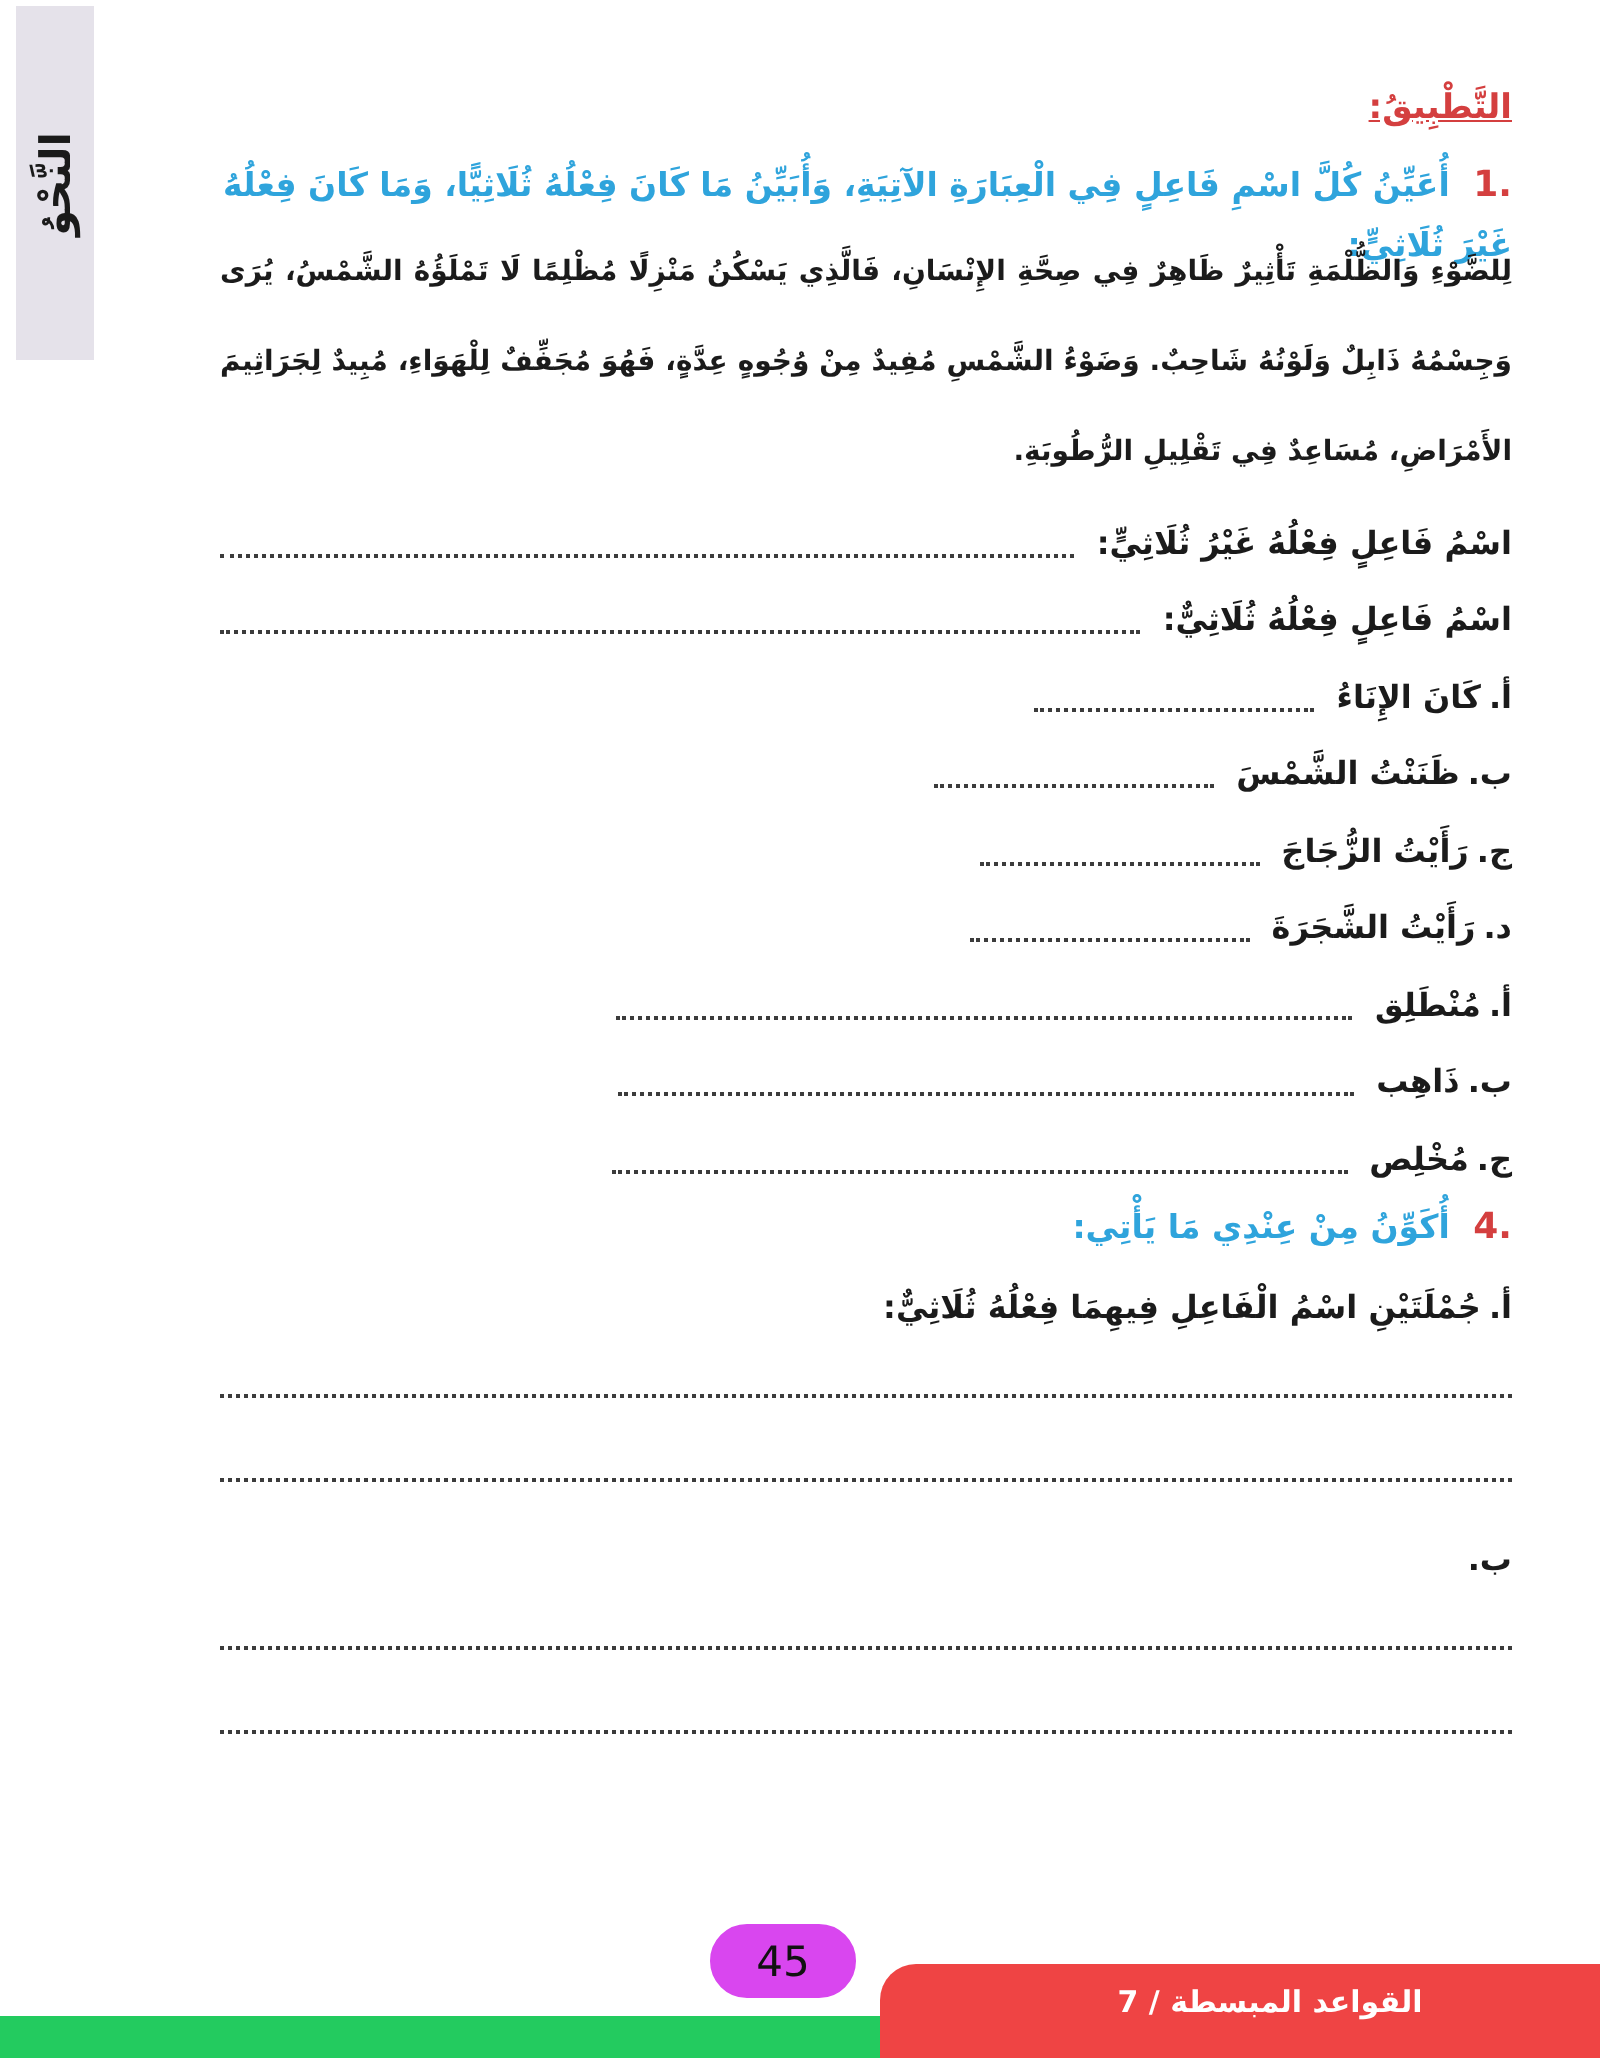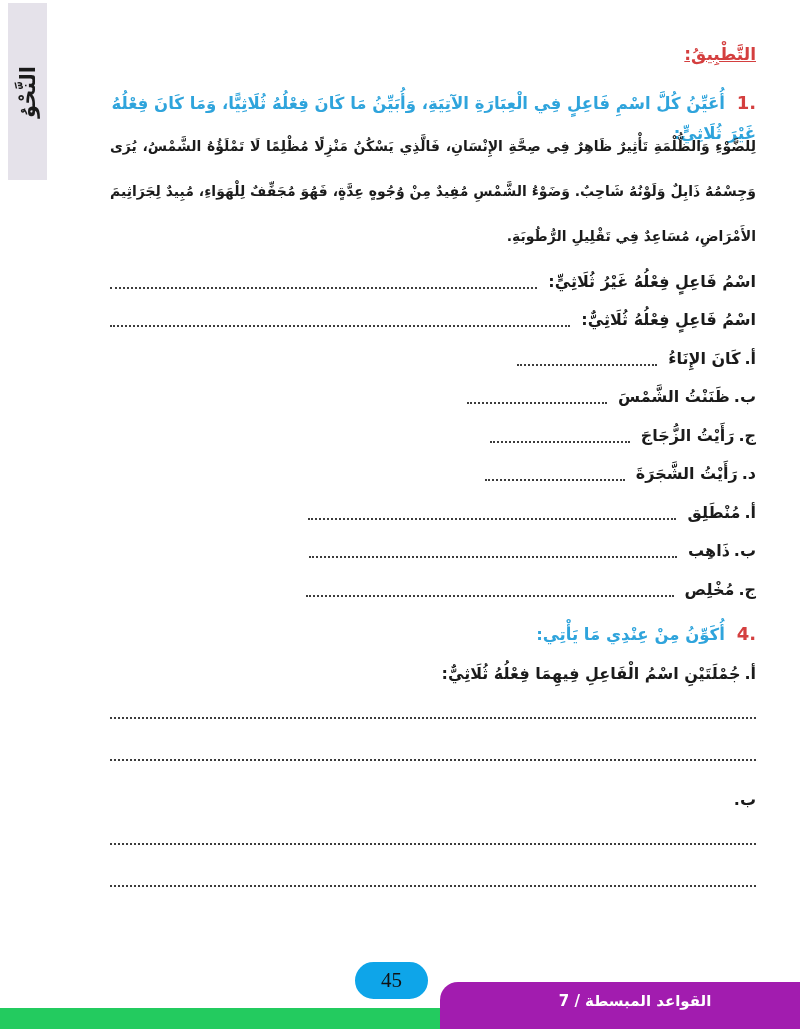--- a/index.html
+++ b/index.html
@@ -17,21 +17,21 @@
     font-size:21px;font-weight:bold;color:#1a1a1a;letter-spacing:1px;
   }
   
   .content{
     position:absolute;top:44px;right:44px;left:110px;
     direction:rtl;text-align:right;
   }
   .section-title{
     color:#d43f3f;font-weight:bold;font-size:17px;height:30px;text-decoration:underline;
   }
-  .q-heading{font-size:16.5px;font-weight:bold;color:#2fa4dc;margin-top:14px;height:34px;line-height:30px;}
+  .q-heading{font-size:16.5px;font-weight:bold;color:#2fa4dc;margin-top:4px;height:34px;line-height:30px;}
   .q-num{color:#d43f3f;direction:ltr;unicode-bidi:isolate;margin-left:6px;font-size:18px;}
   .passage{
     font-size:14px;font-weight:bold;line-height:45px;text-align:justify;
     text-justify:inter-word;margin-top:2px;color:#1b1b1b;
   }
   .row{display:flex;align-items:flex-end;height:38px;font-size:16px;font-weight:bold;}
   .row .label{margin-left:4px;white-space:nowrap;line-height:30px;}
   .dots{
     border-bottom:2.5px dotted #3c3c3c;margin-bottom:8px;margin-inline-start:7px;
   }
@@ -42,30 +42,30 @@
   .q4-item{height:36px;display:flex;align-items:flex-end;font-size:16px;font-weight:bold;}
   .q4-item .label{margin-left:4px;line-height:30px;}
   .dotline{border-bottom:2.5px dotted #3c3c3c;height:40px;}
   .dotline.first{height:28px;}
   .q4b{margin-top:18px;}
   
   .footer-strip{
     position:absolute;left:0;right:0;bottom:0;height:21px;background:#23cb5f;
   }
   .footer-bar{
-    position:absolute;right:0;bottom:0;width:360px;height:47px;background:#a21caf;
+    position:absolute;right:0;bottom:0;width:360px;height:47px;background:#ef4444;
     border-top-left-radius:18px;display:flex;align-items:center;justify-content:center;
     color:#ffffff;font-weight:bold;font-size:15px;direction:rtl;
     padding-left:30px;box-sizing:border-box;padding-bottom:9px;
   }
   .page-badge{
     position:absolute;left:352px;top:959px;width:79px;height:43px;
-    background:#0ea5e9;border:3px solid #ffffff;border-radius:23px;
+    background:#d946ef;border:3px solid #ffffff;border-radius:23px;
     display:flex;align-items:center;justify-content:center;
-    font-size:21px;color:#111;box-sizing:border-box;z-index:3;font-family:Liberation Serif, serif;
+    font-size:21px;color:#111;box-sizing:border-box;z-index:3;
   }
 </style>
 </head>
 <body>
 
 <div class="side-tab">
   <span class="vtext">النَّحْوُ</span>
 </div>
 
 <div class="content">

